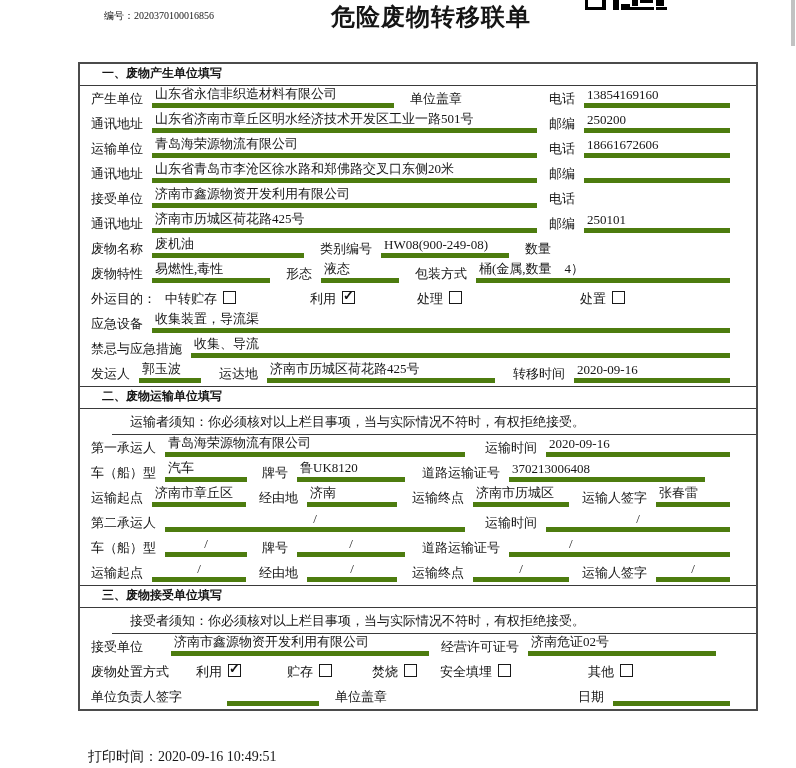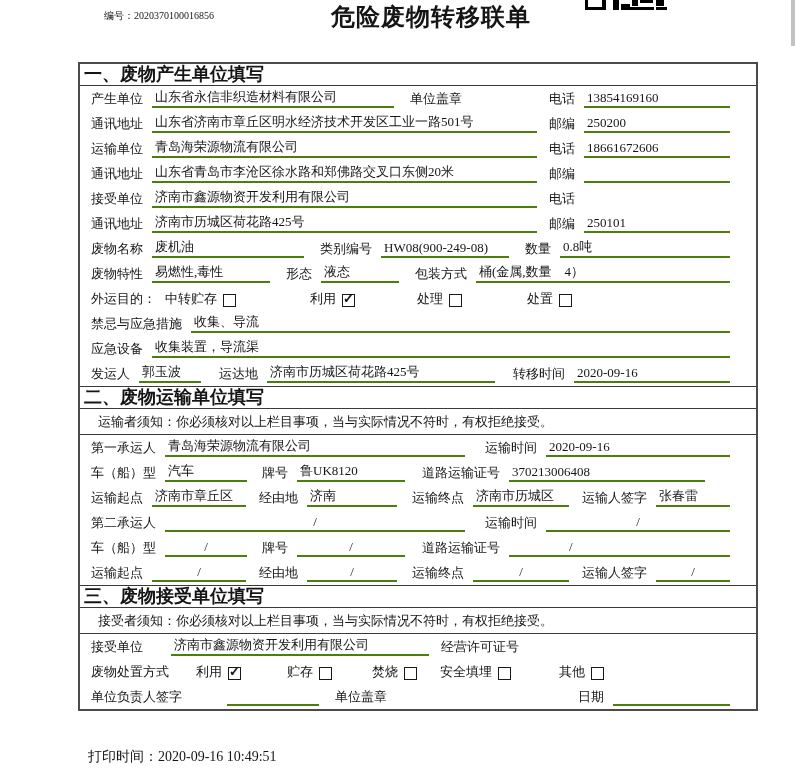--- a/index.html
+++ b/index.html
@@ -3,32 +3,32 @@
 <meta charset="utf-8">
 <style>
   html,body{margin:0;padding:0;}
   body{width:796px;height:768px;position:relative;background:#ffffff;overflow:hidden;
        font-family:"Liberation Serif","DejaVu Serif",serif;color:#151515;}
   .serial{position:absolute;left:88px;top:9px;font-size:10px;margin-left:16px;}
   .title{position:absolute;left:331px;top:1px;font-size:24px;font-weight:bold;letter-spacing:1px;}
   .qr{position:absolute;left:585px;top:0;}
   .sb{position:absolute;right:1px;top:0;width:4px;height:46px;background:#c2c2c2;}
   .form{position:absolute;left:78px;top:62px;width:676px;border:2px solid #4b4b4b;background:#fff;}
-  .sec-h{height:21px;line-height:21px;font-weight:bold;font-size:18px;padding-left:4px;border-bottom:1.5px solid #3a3a3a;font-family:Liberation Serif, serif;}
+  .sec-h{height:21px;line-height:21px;font-weight:bold;font-size:12px;padding-left:22px;border-bottom:1.5px solid #3a3a3a;font-family:Liberation Mono, monospace;}
   .sec-h.mid{border-top:1.5px solid #3a3a3a;}
-  .notice{height:25px;display:flex;align-items:center;padding-left:18px;font-size:13px;border-bottom:1.5px solid #3a3a3a;white-space:nowrap;}
+  .notice{height:25px;display:flex;align-items:center;padding-left:18px;font-size:13px;border-bottom:1.5px solid #3a3a3a;white-space:nowrap;margin-left:32px;}
   .r{display:flex;align-items:flex-end;height:25px;box-sizing:border-box;padding:0 26px 3px 11px;font-size:13px;white-space:nowrap;}
   .lb{flex-shrink:0;margin-right:9px;}
-  .uv{border-bottom:2px solid #4d7c0f;padding:0 3px;min-height:15px;box-sizing:border-box;flex-shrink:0;}
+  .uv{border-bottom:5px solid #4d7c0f;padding:0 3px;min-height:15px;box-sizing:border-box;flex-shrink:0;}
   .fill{flex:1 1 auto;}
   .lpart{display:flex;align-items:flex-end;width:458px;flex-shrink:0;}
   .lpart .uv.fill{margin-right:12px;}
   .cb{width:11px;height:11px;border:1.3px solid #191919;display:inline-block;position:relative;top:1px;margin-left:6px;flex-shrink:0;}
   .cb.checked::after{content:"\2713";position:absolute;left:0px;top:-4px;font-size:13px;font-weight:bold;}
-  .opt{display:flex;align-items:center;}
+  .opt{display:flex;align-items:flex-start;}
   .print{position:absolute;left:88px;top:748px;font-size:14px;}
 </style>
 </head>
 <body>
 
 <div class="serial">
   <span>编号：</span><span>2020370100016856</span>
 </div>
 <div class="title">危险废物转移联单</div>
 
@@ -103,21 +103,20 @@
     <span class="lb">邮编</span>
     <span class="uv fill">250101</span>
   </div>
 
   <div class="r">
     <span class="lb">废物名称</span>
     <span class="uv" style="width:152px">废机油</span>
     <span class="lb" style="margin-left:16px">类别编号</span>
     <span class="uv" style="width:128px">HW08(900-249-08)</span>
     <span class="lb" style="margin-left:16px">数量</span>
-    <span class="uv fill">0.8吨</span>
   </div>
 
   <div class="r">
     <span class="lb">废物特性</span>
     <span class="uv" style="width:118px">易燃性,毒性</span>
     <span class="lb" style="margin-left:16px">形态</span>
     <span class="uv" style="width:78px">液态</span>
     <span class="lb" style="margin-left:16px">包装方式</span>
     <span class="uv fill">桶(金属,数量　4）</span>
   </div>
@@ -129,35 +128,35 @@
       <span class="cb"></span>
     </span>
     <span class="opt" style="margin-left:74px">
       <span>利用</span>
       <span class="cb checked"></span>
     </span>
     <span class="opt" style="margin-left:62px">
       <span>处理</span>
       <span class="cb"></span>
     </span>
-    <span class="opt" style="margin-left:65px">
+    <span class="opt" style="margin-left:118px">
       <span>处置</span>
       <span class="cb"></span>
     </span>
   </div>
 
+
+  <div class="r">
+    <span class="lb">应急设备</span>
+    <span class="uv fill">收集装置，导流渠</span>
+  </div>
 
   <div class="r">
     <span class="lb">禁忌与应急措施</span>
     <span class="uv fill">收集、导流</span>
-  </div>
-
-  <div class="r">
-    <span class="lb">应急设备</span>
-    <span class="uv fill">收集装置，导流渠</span>
   </div>
 
   <div class="r">
     <span class="lb">发运人</span>
     <span class="uv" style="width:62px">郭玉波</span>
     <span class="lb" style="margin-left:18px">运达地</span>
     <span class="uv" style="width:228px">济南市历城区荷花路425号</span>
     <span class="lb" style="margin-left:18px">转移时间</span>
     <span class="uv fill">2020-09-16</span>
   </div>
@@ -219,20 +218,21 @@
     <span class="uv fill" style="text-align:center">/</span>
   </div>
 
   <div class="sec-h mid">三、废物接受单位填写</div>
   <div class="notice">接受者须知：你必须核对以上栏目事项，当与实际情况不符时，有权拒绝接受。</div>
 
   <div class="r">
     <span class="lb" style="margin-right:28px">接受单位</span>
     <span class="uv" style="width:258px">济南市鑫源物资开发利用有限公司</span>
     <span class="lb" style="margin-left:12px">经营许可证号</span>
+    <span class="uv fill" style="margin-right:14px">济南危证02号</span>
   </div>
 
 
   <div class="r">
     <span class="lb">废物处置方式</span>
     <span class="opt" style="margin-left:18px">
       <span>利用</span>
       <span class="cb checked"></span>
     </span>
     <span class="opt" style="margin-left:46px">
@@ -240,21 +240,21 @@
       <span class="cb"></span>
     </span>
     <span class="opt" style="margin-left:40px">
       <span>焚烧</span>
       <span class="cb"></span>
     </span>
     <span class="opt" style="margin-left:23px">
       <span>安全填埋</span>
       <span class="cb"></span>
     </span>
-    <span class="opt" style="margin-left:48px">
+    <span class="opt" style="margin-left:77px">
       <span>其他</span>
       <span class="cb"></span>
     </span>
   </div>
 
   <div class="r">
     <span class="lb">单位负责人签字</span>
     <span class="uv" style="width:92px;margin-left:36px"></span>
     <span class="lb" style="margin-left:16px">单位盖章</span>
     <span class="lb" style="margin-left:182px">日期</span>

